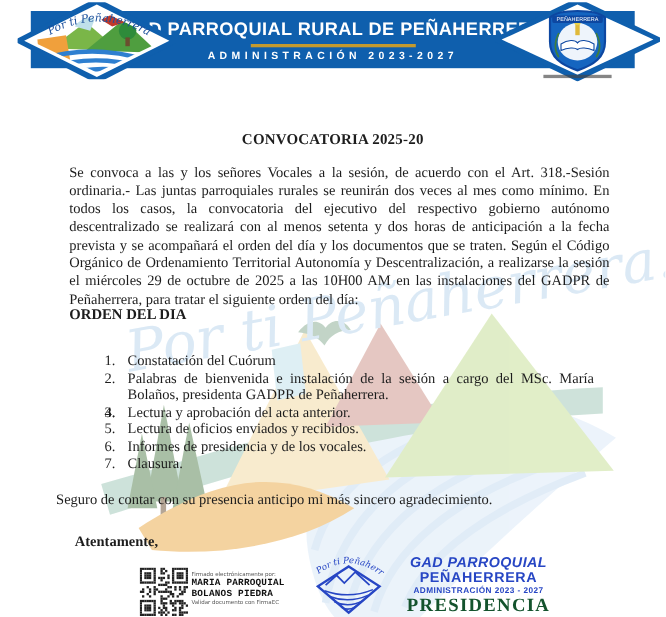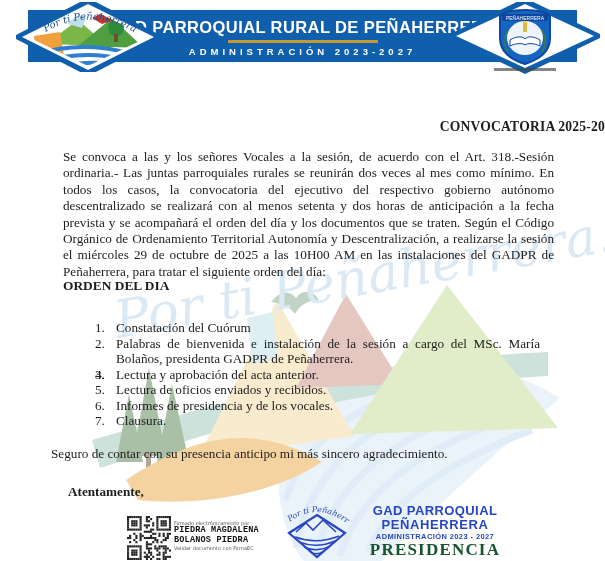--- a/index.html
+++ b/index.html
@@ -20,21 +20,21 @@
   .band-divider { width:150px; height:3px; background:#c49a2e; margin:3px auto 3px auto; }
   .band-sub { color:#ffffff; font-weight:bold; font-size:9.5px; letter-spacing:4px; }
   .diamond { position:absolute; top:2px; z-index:3; }
   .diamond.left { left:16px; }
   .diamond.right { left:450px; }
   
   .watermark { position:absolute; left:0; top:0; z-index:0; pointer-events:none; }
   
   .doc { position:absolute; inset:0; z-index:2; }
   .date-line { position:absolute; top:83px; right:24px; font-size:13.2px; }
-  .doc-title { position:absolute; top:119px; left:0; right:0; text-align:right;
+  .doc-title { position:absolute; top:119px; left:0; right:0; text-align:center;
     font-weight:bold; font-size:13.6px; letter-spacing:0.2px; }
   .body-par { position:absolute; top:149px; left:63px; width:491px;
     font-size:13.2px; line-height:16.4px; text-align:justify; }
   .agenda-h { position:absolute; top:278px; left:63px; font-weight:bold; font-size:13.4px; }
   .agenda { position:absolute; top:320px; left:95px; width:445px; list-style:none;
     font-size:13.2px; line-height:15.5px; }
   .agenda li { position:relative; padding-left:21px; text-align:justify; }
   .agenda .num { position:absolute; left:0; top:0; }
   .closing { position:absolute; top:446px; left:51px; font-size:13.2px; }
   .signoff { position:absolute; top:484px; left:68px; font-weight:bold; font-size:13.2px; }
@@ -43,21 +43,21 @@
   .sig .qr { width:44px; height:44px; }
   .sig-text { margin-left:3px; padding-top:4px; }
   .sig-small { font-family:"DejaVu Sans", sans-serif; font-size:5px; color:#555; line-height:6px; }
   .sig-name { font-family:"Liberation Mono", monospace; font-weight:bold; font-size:8.5px;
     line-height:9.5px; color:#111; letter-spacing:0.2px; }
   
   .footer-brand { position:absolute; top:501px; left:282px; display:flex; z-index:3; }
   .footer-stamp { width:70px; height:58px; }
   .footer-text { width:162px; text-align:center; font-family:"Liberation Sans", sans-serif;
     color:#2746c4; margin-left:2px; padding-top:3px; }
-  .fb1 { font-weight:bold; font-size:13px; line-height:14px; letter-spacing:0.4px; }
+  .fb1 { font-weight:bold; font-size:13px; line-height:14px; letter-spacing:0.4px;font-style:italic; }
   .fb2 { font-weight:bold; font-size:13px; line-height:14px; letter-spacing:0.6px; }
   .fb3 { font-weight:bold; font-size:7.5px; line-height:9px; letter-spacing:0.4px; }
   .fb4 { font-family:"Liberation Serif", serif; font-weight:bold; font-size:17px;
     line-height:18px; letter-spacing:1.2px; color:#14532d; }
 </style>
 </head>
 <body>
 
 <div class="page">
 
@@ -375,21 +375,21 @@
           <rect x="2" y="40" width="2" height="2"></rect>
           <rect x="4" y="40" width="2" height="2"></rect>
           <rect x="6" y="40" width="2" height="2"></rect>
           <rect x="8" y="40" width="2" height="2"></rect>
           <rect x="10" y="40" width="2" height="2"></rect>
           <rect x="12" y="40" width="2" height="2"></rect>
         </svg>
     </div>
     <div class="sig-text">
       <div class="sig-small">Firmado electrónicamente por:</div>
-      <div class="sig-name">PIEDRA MAGDALENA</div>
+      <div class="sig-name">MARIA PARROQUIAL</div>
       <div class="sig-name">BOLANOS PIEDRA</div>
       <div class="sig-small">Validar documento con FirmaEC</div>
     </div>
   </div>
 
   <div class="footer-brand">
     <svg class="footer-stamp" viewBox="0 0 70 58" aria-hidden="true">
       <path id="arcF" d="M 6,22 Q 35,0 64,22" fill="none"></path>
       <text font-family="'DejaVu Serif', serif" font-style="italic" font-size="8" fill="#2746c4">
         <textPath href="#arcF" startOffset="2">Por ti Peñaherrera</textPath>

